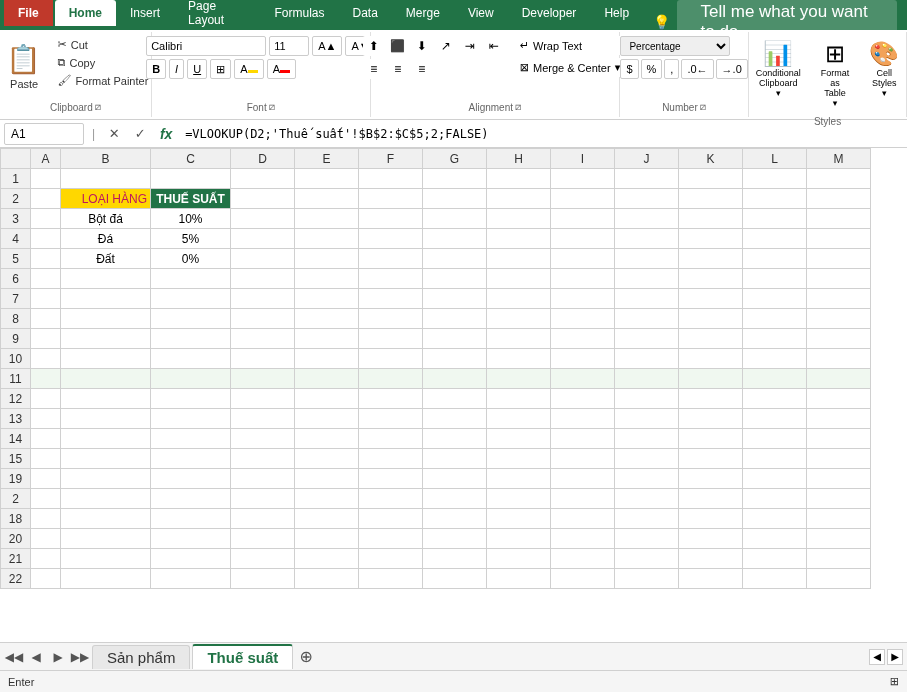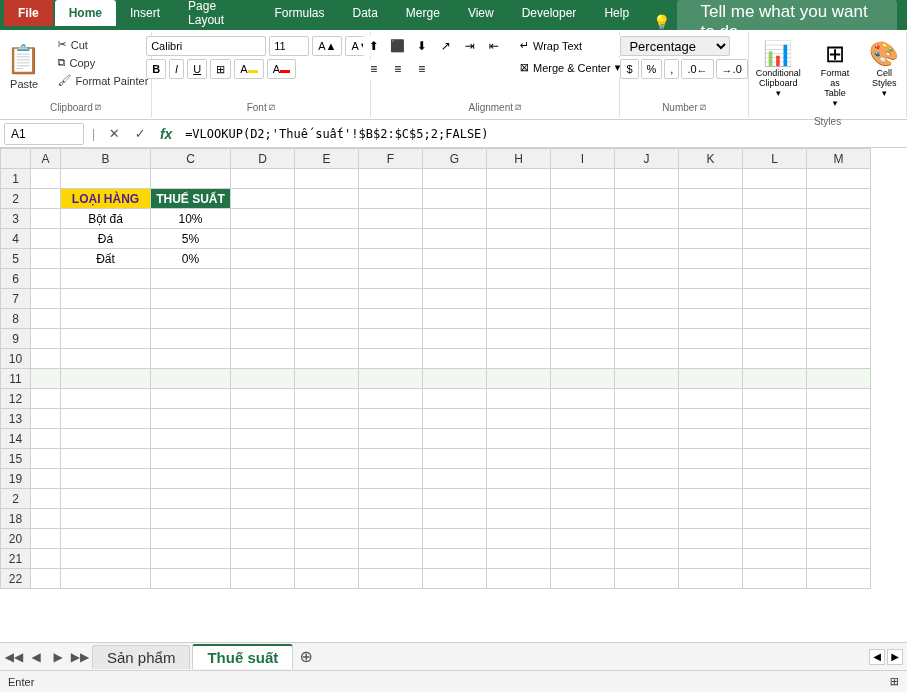--- a/index.html
+++ b/index.html
@@ -204,21 +204,21 @@
       display: flex;
       align-items: center;
       gap: 4px;
     }
 
     
     .number-select {
       border: 1px solid #ccc;
       border-radius: 2px;
       padding: 1px 4px;
-      font-size: 13px;
+      font-size: 10px;
       width: 110px;
       height: 20px;
     }
 
     .number-btns {
       display: flex;
       gap: 2px;
     }
 
     
@@ -335,23 +335,23 @@
 
     table.grid td {
       padding: 0 3px;
       white-space: nowrap;
       overflow: hidden;
     }
 
     
     .cell-header-loai {
       background: #FFD700;
-      font-weight: bold;
-      color: #4c1d95;
-      text-align: center;
+      font-weight: normal;
+      color: #be185d;
+      text-align: right;
       border: 1px solid #217346;
     }
     .cell-header-thue {
       background: #217346;
       font-weight: bold;
       color: #fff;
       text-align: center;
       border: 1px solid #217346;
     }
     .cell-data-loai {

